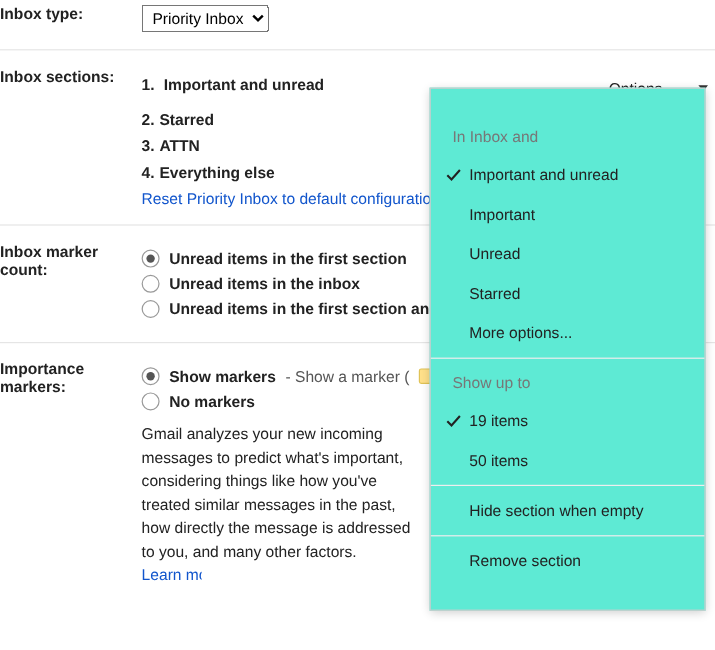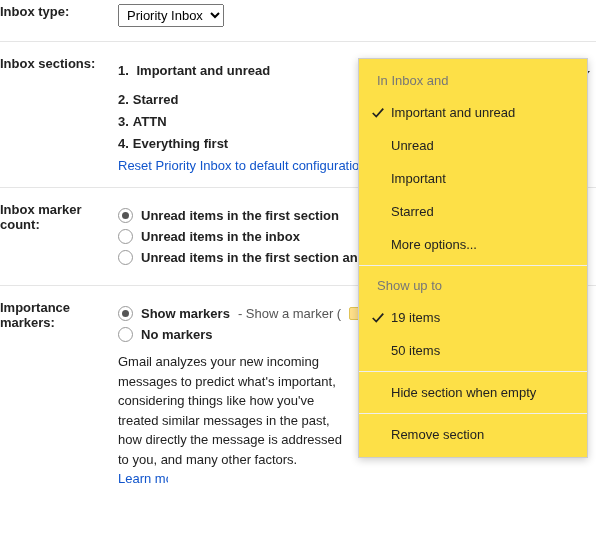--- a/index.html
+++ b/index.html
@@ -13,21 +13,21 @@
 .link{color:#15c;cursor:pointer}
 .opt-btn{display:inline-flex;align-items:center;gap:30px;padding:4px 6px;color:#222;cursor:pointer}
 .triangle{width:0;height:0;border-left:4px solid transparent;border-right:4px solid transparent;border-top:5px solid #333}
 .row{display:flex;align-items:center;gap:8px;margin:6px 0}
 .radio{width:13px;height:13px;border:1px solid #999;border-radius:50%;display:inline-flex;align-items:center;justify-content:center;flex:0 0 13px}
 .radio.sel::after{content:"";width:7px;height:7px;background:#555;border-radius:50%}
 .rlabel{font-weight:bold}
 .plain{font-weight:normal;color:#555}
 .marker{display:inline-block;width:14px;height:11px;background:#ffe08a;border:1px solid #e0c357;border-radius:2px;vertical-align:middle}
 .desc{color:#222;line-height:1.5;margin-top:10px;max-width:230px}
-.dropdown{position:absolute;left:358px;top:58px;width:228px;background:#fde047;border:1px solid #ccc;box-shadow:0 2px 8px rgba(0,0,0,0.2);padding:6px 0}
+.dropdown{position:absolute;left:358px;top:73px;width:228px;background:#5eead4;border:1px solid #ccc;box-shadow:0 2px 8px rgba(0,0,0,0.2);padding:24px 0}
 .dd-head{color:#777;padding:8px 18px;font-size:13px}
 .dd-item{display:flex;align-items:center;padding:9px 18px 9px 12px;cursor:pointer;color:#222}
 .chk{width:20px;display:flex;justify-content:flex-start}
 .chk svg{width:14px;height:14px}
 .dd-sep{border-top:1px solid #eee;margin:4px 0}
 .cut{overflow:hidden;white-space:nowrap}
 </style>
 </head>
 <body>
 
@@ -54,21 +54,21 @@
         <span class="num">1.</span>
         <span>Important and unread</span>
       </div>
       <div class="opt-btn">
         <span>Options</span>
         <span class="triangle"></span>
       </div>
     </div>
     <div class="sect"><span class="num">2.</span><span>Starred</span></div>
     <div class="sect"><span class="num">3.</span><span>ATTN</span></div>
-    <div class="sect"><span class="num">4.</span><span>Everything first</span></div>
+    <div class="sect"><span class="num">4.</span><span>Everything else</span></div>
     <div class="link cut" style="max-width:245px">Reset Priority Inbox to default configuration</div>
   </td>
 </tr>
 <tr>
         <td colspan="2">
           <div class="hr"></div>
         </td>
       </tr>
 <tr>
   <td class="label-col">Inbox marker count:</td>
@@ -120,25 +120,25 @@
       <div class="dd-item">
         <span class="chk">
           <svg viewBox="0 0 16 16">
             <path d="M2 8 L6 12 L14 3" stroke="#222" stroke-width="2" fill="none"></path>
           </svg>
         </span>
         <span>Important and unread</span>
       </div>
       <div class="dd-item">
         <span class="chk"></span>
-        <span>Unread</span>
+        <span>Important</span>
       </div>
       <div class="dd-item">
         <span class="chk"></span>
-        <span>Important</span>
+        <span>Unread</span>
       </div>
       <div class="dd-item">
         <span class="chk"></span>
         <span>Starred</span>
       </div>
       <div class="dd-item">
         <span class="chk"></span>
         <span>More options...</span>
       </div>
     </div>

